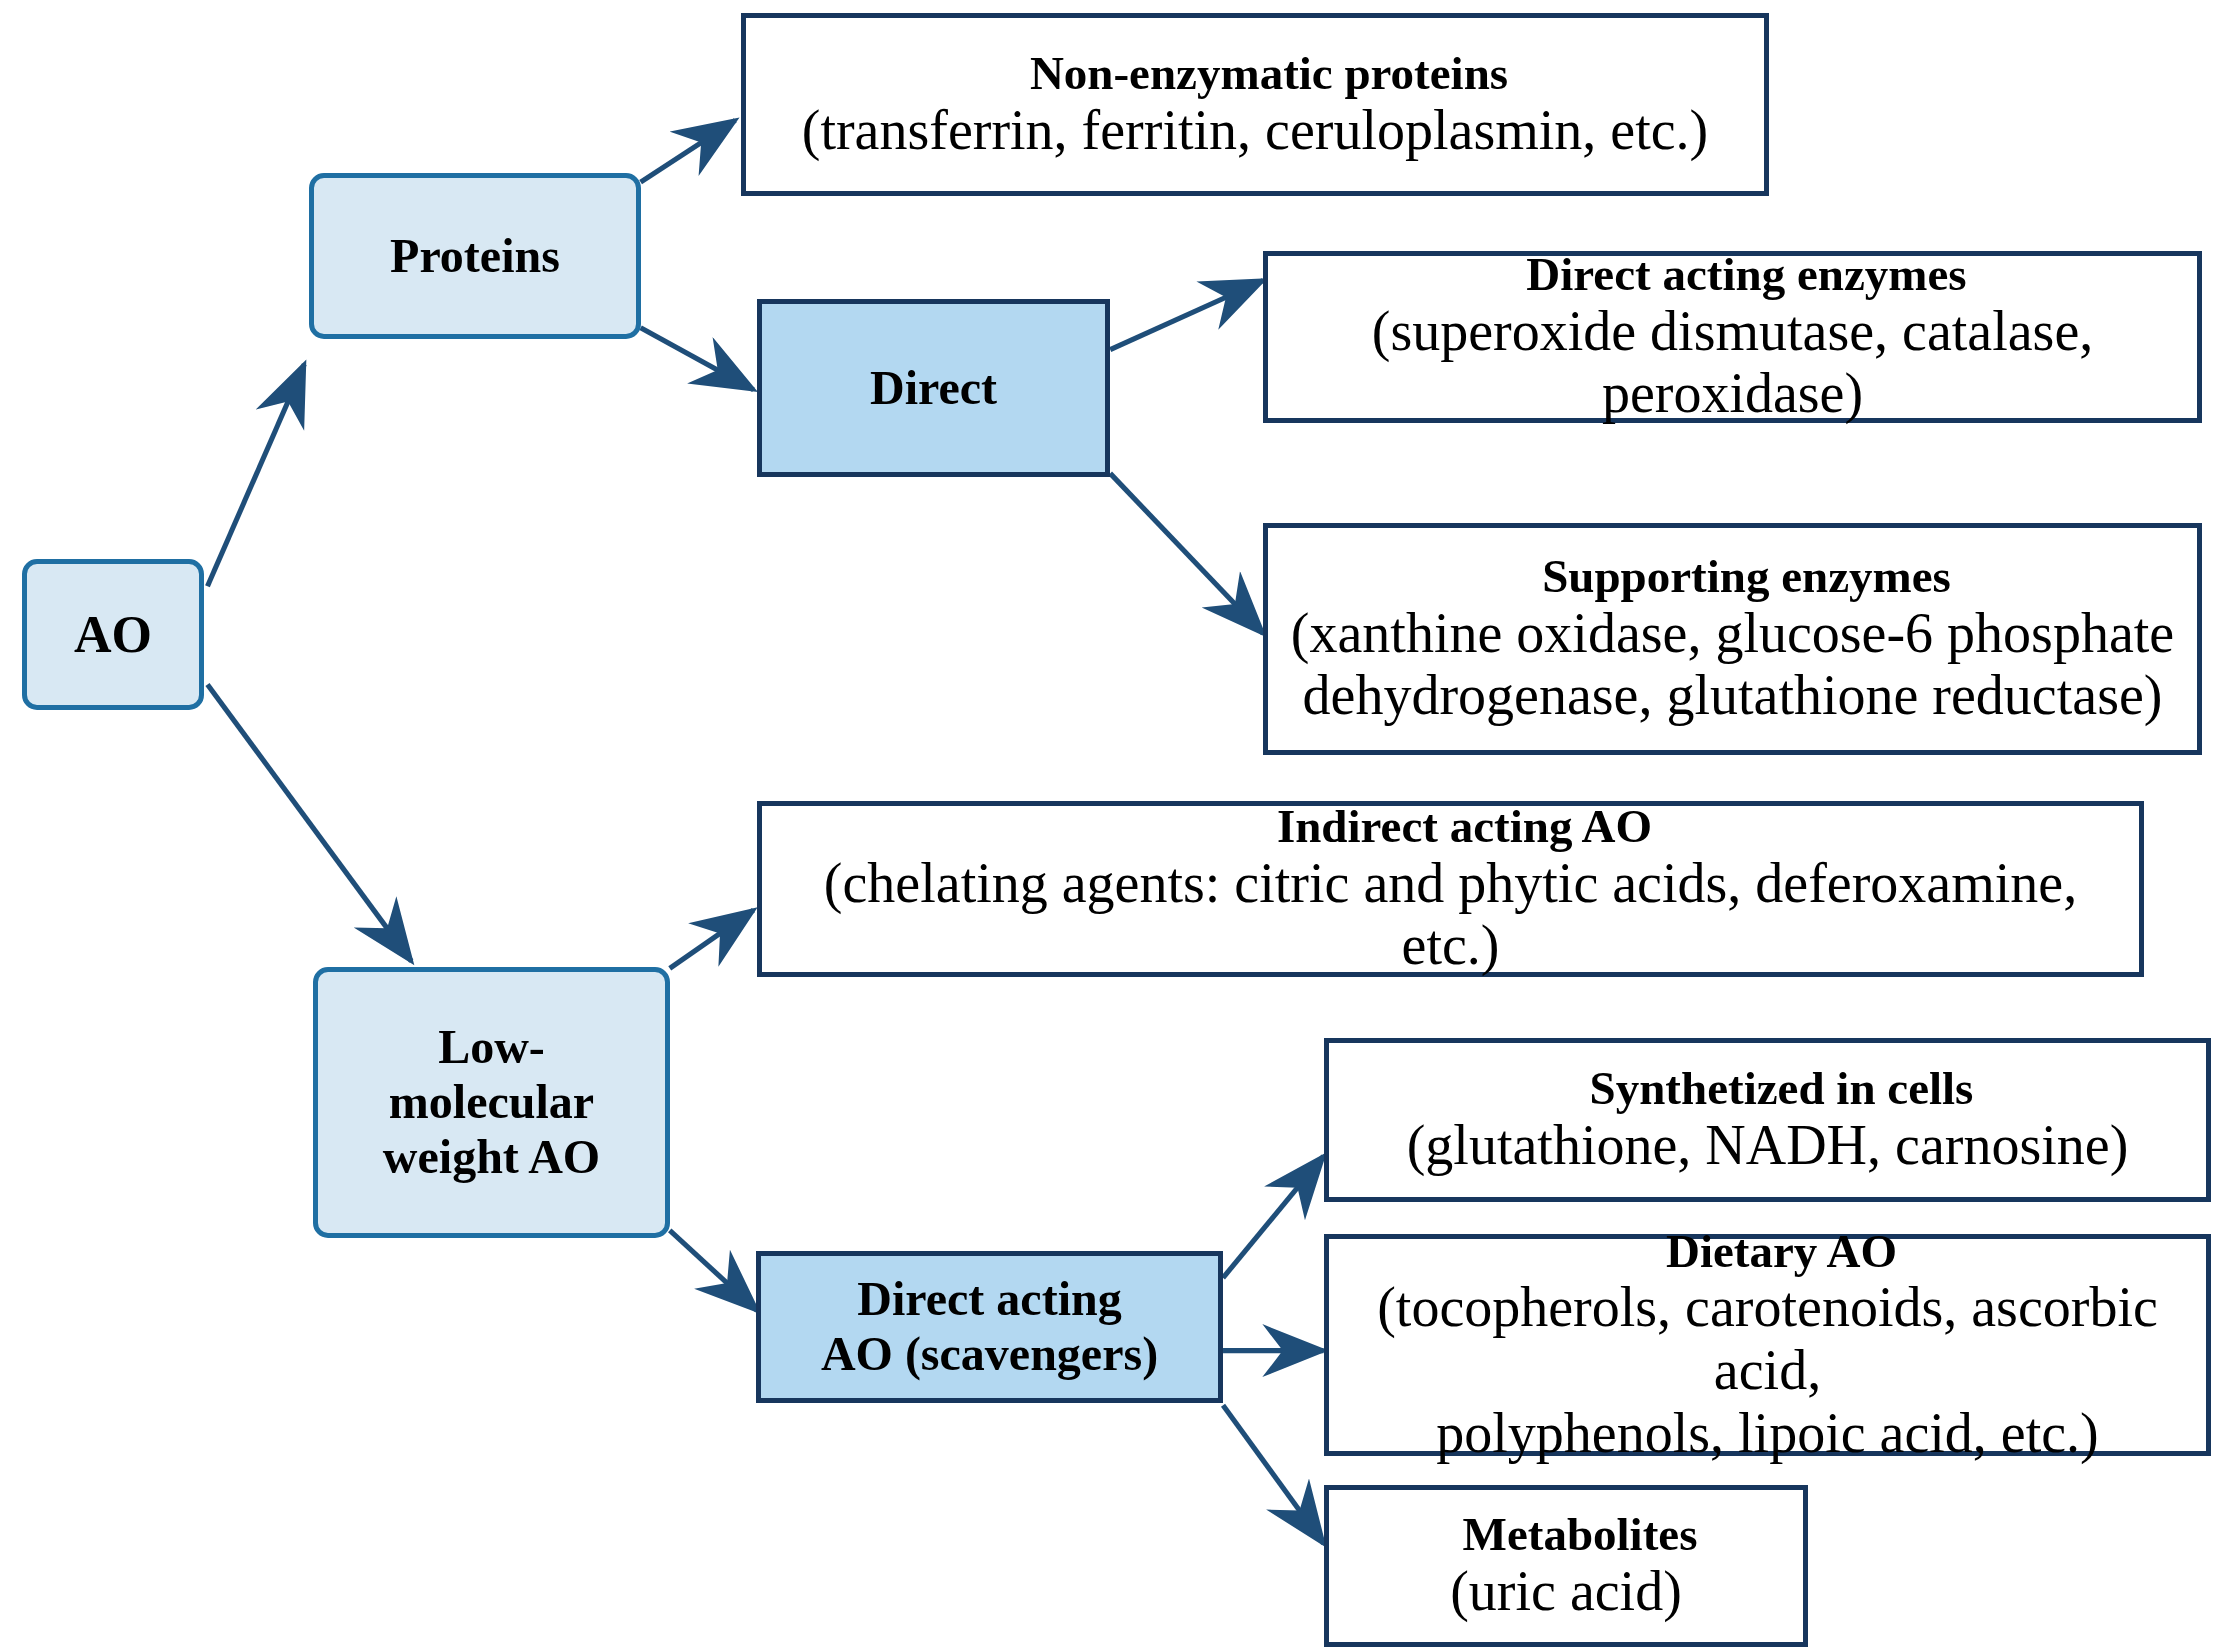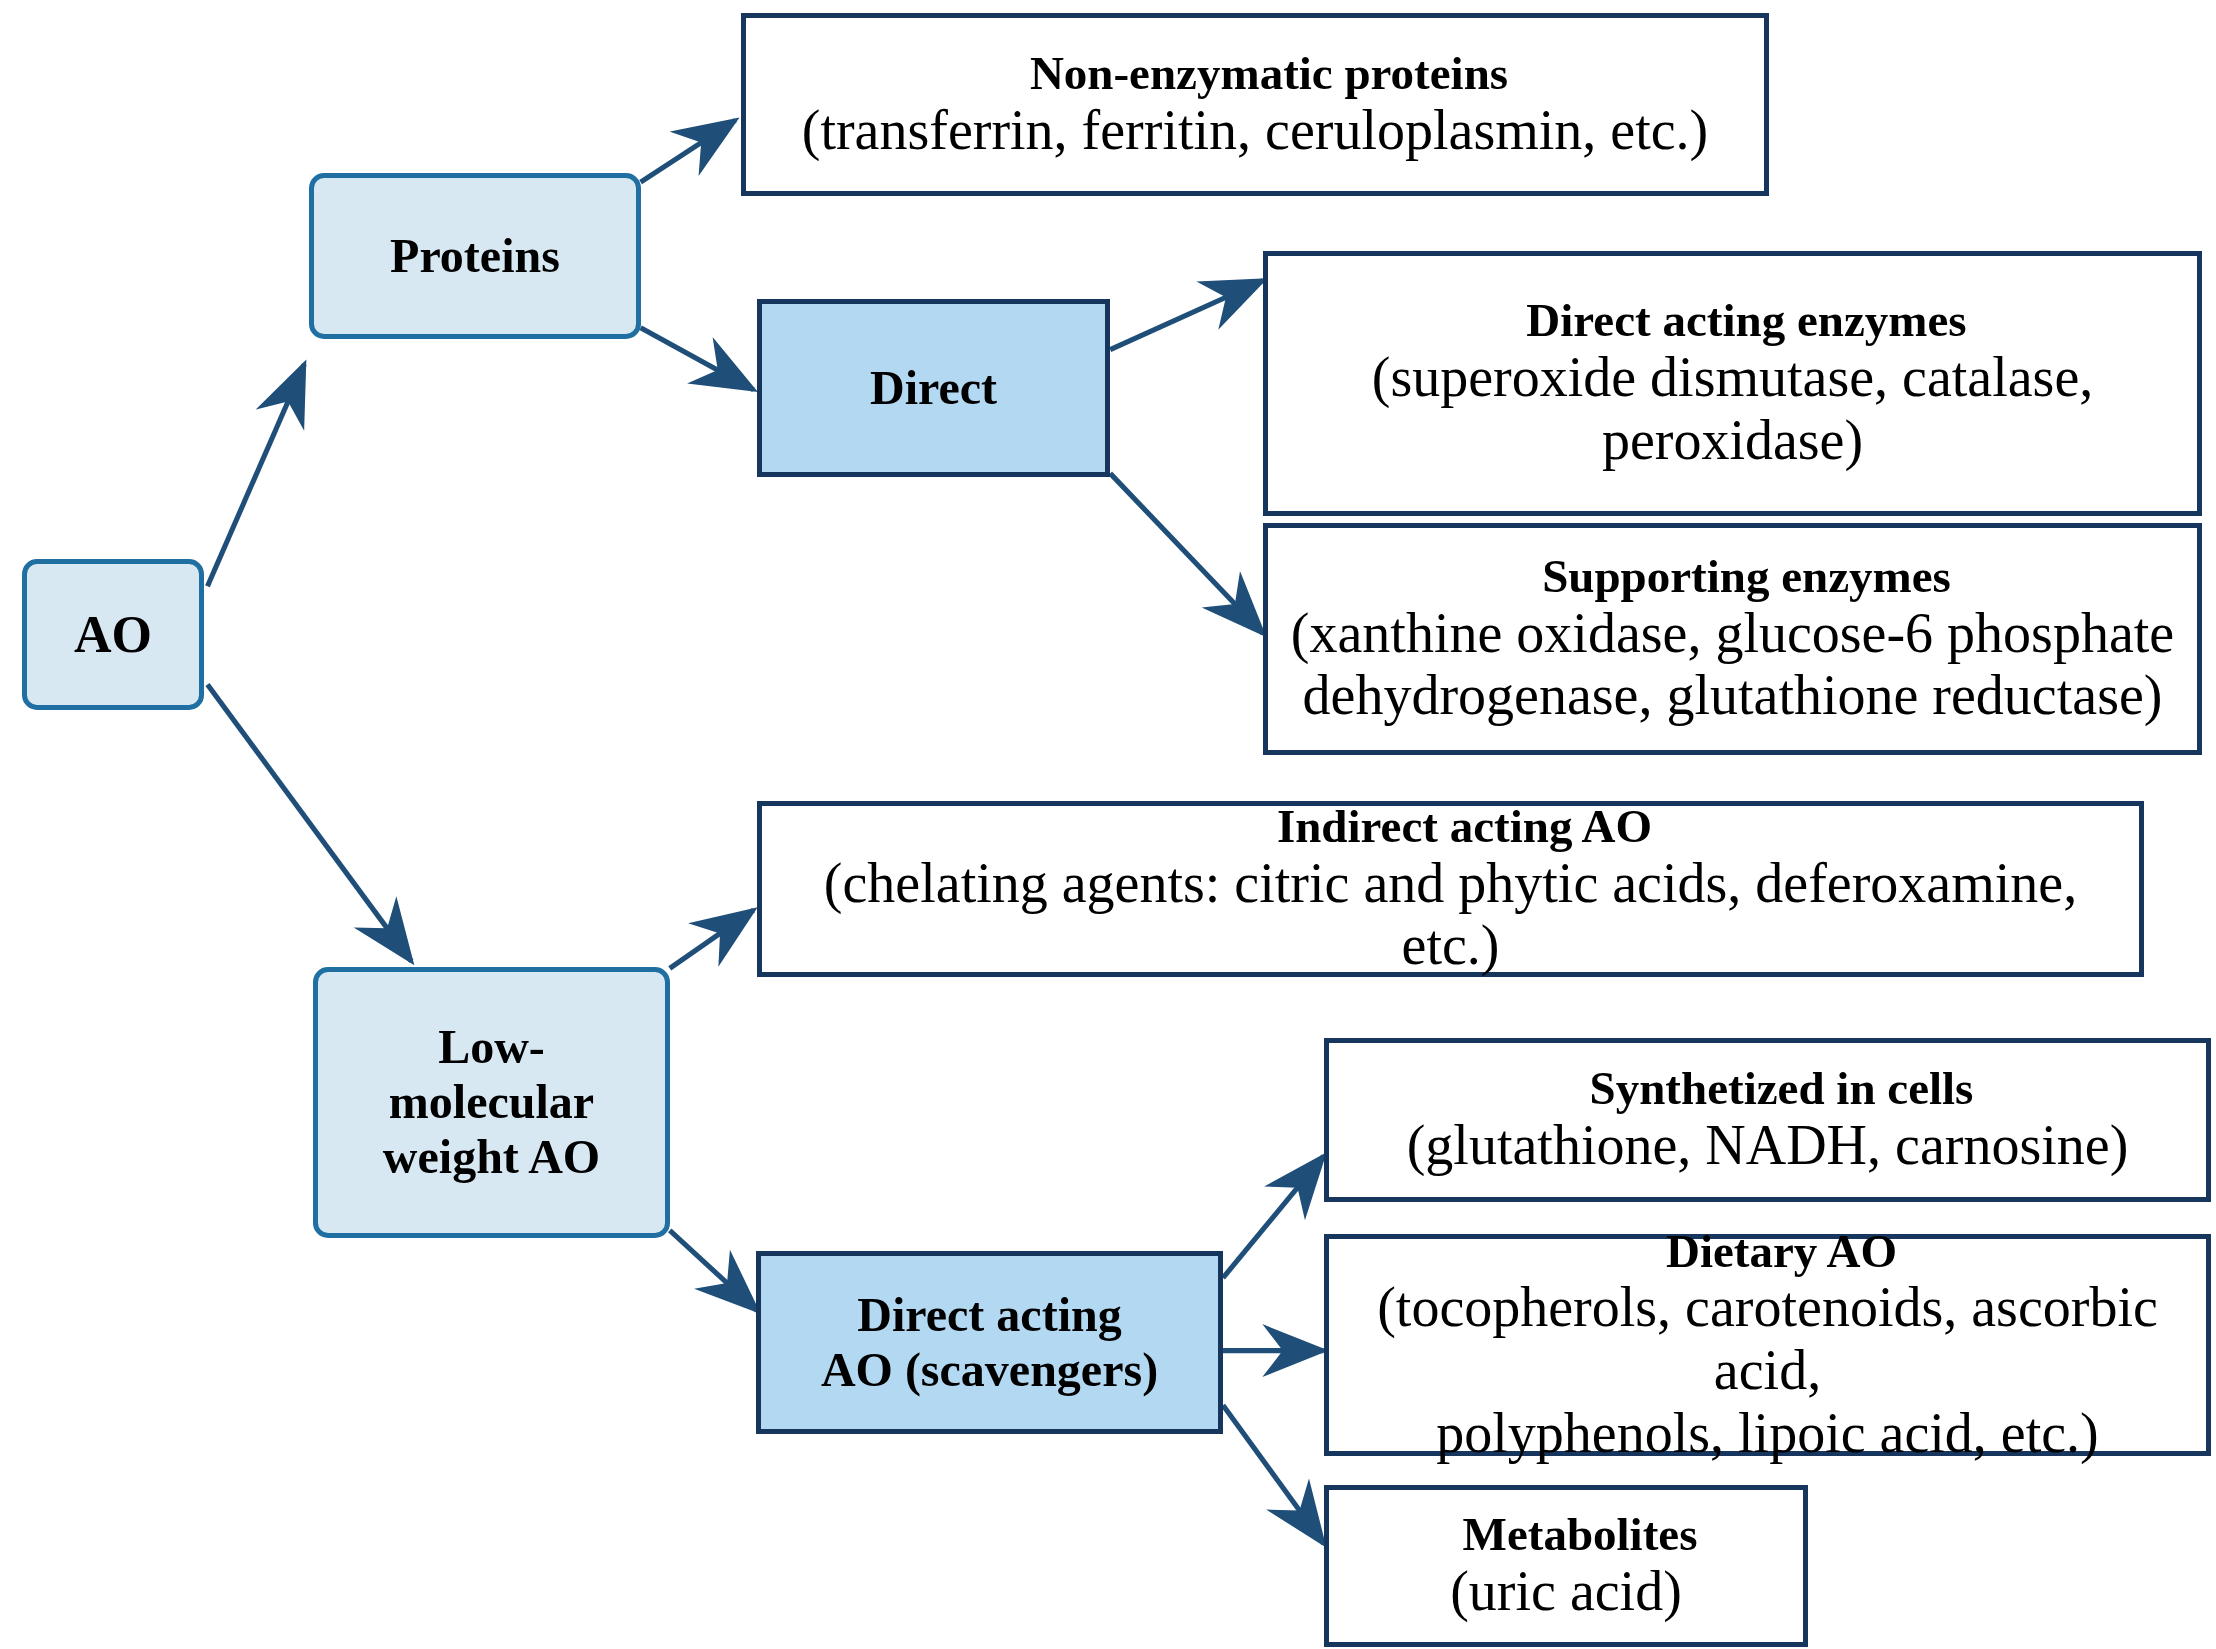--- a/index.html
+++ b/index.html
@@ -62,21 +62,21 @@
 
   <div class="node leaf" style="left:741px;top:13px;width:1028px;height:183px;padding:5.8px 13px;">
     <span class="t-bold fs-head">Non-enzymatic proteins</span>
     <span class="t-norm fs-sub">(transferrin, ferritin, ceruloplasmin, etc.)</span>
   </div>
 
   <div class="node fill fs-cat" style="left:757px;top:299px;width:353px;height:178px;">
     <span>Direct</span>
   </div>
 
-  <div class="node leaf" style="left:1263px;top:251px;width:939px;height:265px;padding:5.8px 13px;">
+  <div class="node leaf" style="left:1263px;top:251px;width:939px;height:172px;padding:5.8px 13px;">
     <span class="t-bold fs-head">Direct acting enzymes</span>
     <span class="t-norm fs-sub">(superoxide dismutase, catalase,</span>
     <span class="t-norm fs-sub">peroxidase)</span>
   </div>
 
   <div class="node leaf" style="left:1263px;top:523px;width:939px;height:232px;padding:5.8px 13px;">
     <span class="t-bold fs-head">Supporting enzymes</span>
     <span class="t-norm fs-sub">(xanthine oxidase, glucose-6 phosphate</span>
     <span class="t-norm fs-sub">dehydrogenase, glutathione reductase)</span>
   </div>
@@ -85,21 +85,21 @@
     <span>Low-</span>
     <span>molecular</span>
     <span>weight AO</span>
   </div>
 
   <div class="node leaf" style="left:757px;top:801px;width:1387px;height:176px;padding:5.8px 13px;">
     <span class="t-bold fs-head">Indirect acting AO</span>
     <span class="t-norm fs-sub">(chelating agents: citric and phytic acids, deferoxamine, etc.)</span>
   </div>
 
-  <div class="node fill fs-cat" style="left:756px;top:1251px;width:467px;height:183px;">
+  <div class="node fill fs-cat" style="left:756px;top:1251px;width:467px;height:152px;">
     <span>Direct acting</span>
     <span>AO (scavengers)</span>
   </div>
 
   <div class="node leaf" style="left:1324px;top:1038px;width:887px;height:164px;padding:5.8px 13px;">
     <span class="t-bold fs-head">Synthetized in cells</span>
     <span class="t-norm fs-sub">(glutathione, NADH, carnosine)</span>
   </div>
 
   <div class="node leaf" style="left:1324px;top:1234px;width:887px;height:222px;padding:5.8px 13px;">

